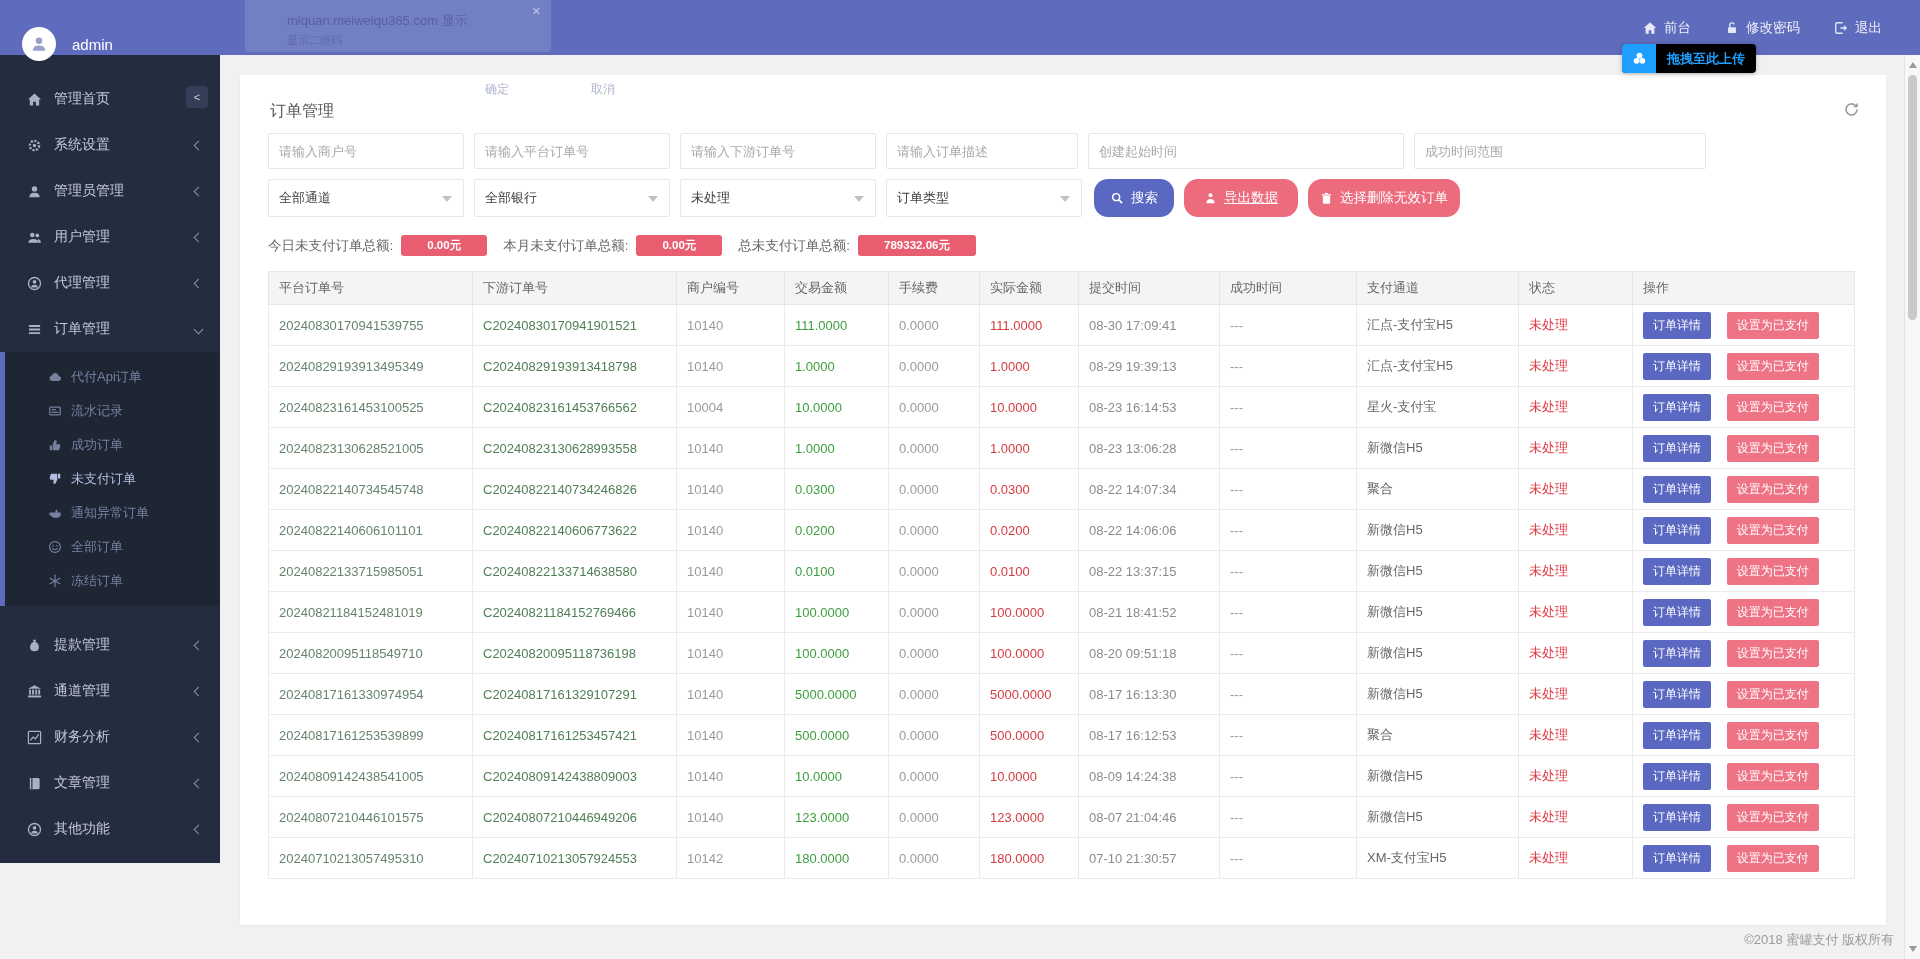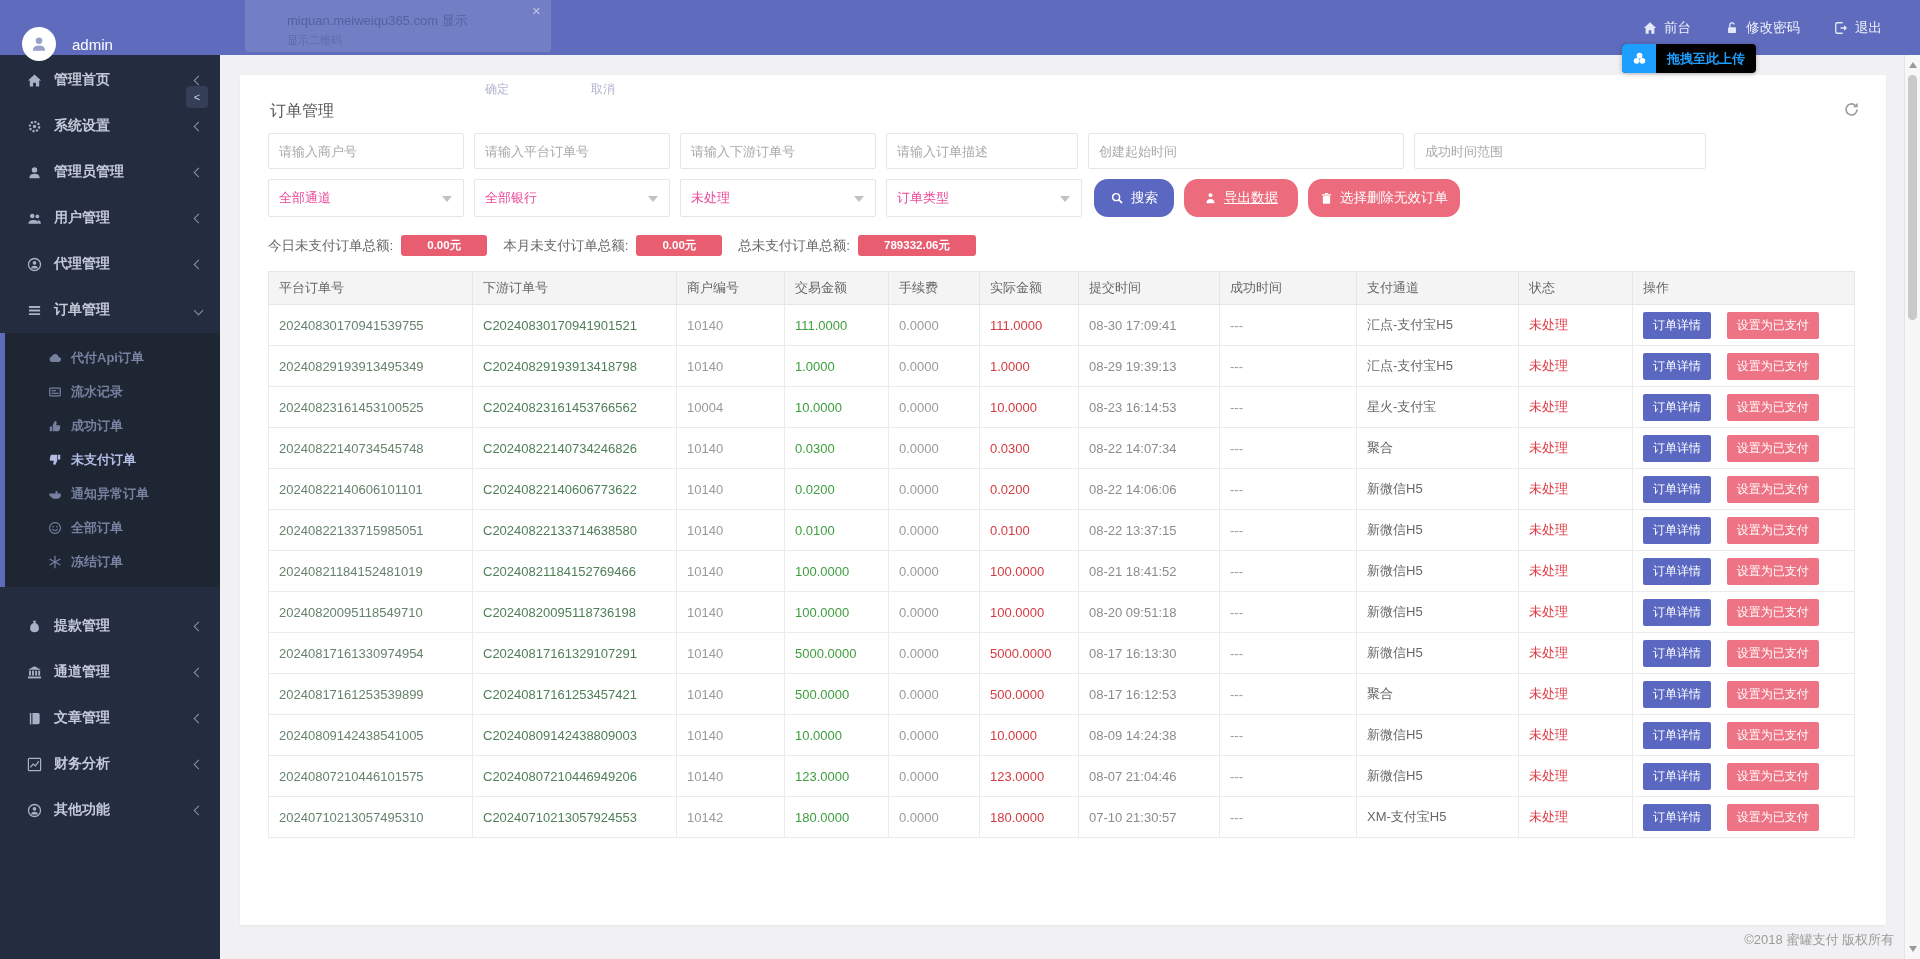--- a/index.html
+++ b/index.html
@@ -23,21 +23,21 @@
   .ghost-close { position:absolute; right:10px; top:5px; color:rgba(255,255,255,.55); font-size:11px; }
   .ghost-btn { position:absolute; top:78px; width:54px; height:23px; background:rgba(255,255,255,.42); border-radius:3px; color:rgba(95,105,155,.5); font-size:12px; display:flex; align-items:center; justify-content:center; z-index:6; }
   .ghost-btn.ok { left:470px; } .ghost-btn.cancel { left:576px; }
 
   
   .upload-hint { position:absolute; left:1622px; top:44px; height:29px; display:flex; align-items:stretch; background:#000000; border-radius:4px; box-shadow:0 1px 5px rgba(0,0,0,.25); z-index:8; overflow:hidden; }
   .upload-hint .uh-icon { width:34px; background:#1e9fff; display:flex; align-items:center; justify-content:center; color:#fff; }
   .upload-hint .uh-text { display:flex; align-items:center; padding:0 11px; color:#1e9fff; font-weight:bold; font-size:13px; white-space:nowrap; }
 
   
-  .sidebar { position:absolute; left:0; top:55px; width:220px; height:904px; background:#242c3f; z-index:4; padding-top:2px;font-weight:bold; }
+  .sidebar { position:absolute; left:0; top:55px; width:220px; height:808px; background:#242c3f; z-index:4; padding-top:21px; }
   .side-item { height:46px; display:flex; align-items:center; padding:0 18px 0 26px; color:#c3c9d8; font-size:14px; cursor:pointer; }
   .side-item .s-icon { width:17px; display:flex; justify-content:center; margin-right:11px; color:#a9b1c6; }
   .side-item .s-label { flex:1; }
   .chev { width:7px; height:7px; border-right:1.5px solid #8b93a8; border-bottom:1.5px solid #8b93a8; display:inline-block; }
   .chev.left { transform:rotate(135deg); }
   .chev.down { transform:rotate(45deg); }
   .submenu { background:#1e2634; border-left:5px solid #5f6cbb; margin-bottom:16px; padding:8px 0; }
   .sub-item { height:34px; display:flex; align-items:center; padding-left:42px; color:#76809f; font-size:13px; cursor:pointer; }
   .sub-item .s-icon { width:15px; display:flex; justify-content:center; margin-right:9px; }
   .sub-item.active { color:#b3bce2; }
@@ -47,21 +47,21 @@
   .card { position:absolute; left:240px; top:75px; width:1646px; height:850px; background:#fff; box-shadow:0 1px 2px rgba(0,0,0,.05); }
   .card-title { position:absolute; left:30px; top:26px; font-size:16px; color:#555; }
   .refresh-btn { position:absolute; right:26px; top:26px; color:#999; cursor:pointer; }
 
   .filter-row1 { position:absolute; left:28px; top:58px; display:flex; gap:10px; }
   .filter-row1 input { height:36px; border:1px solid #e6e6e6; border-radius:2px; padding:0 10px; font-size:13px; color:#666; outline:none; font-family:inherit; }
   .filter-row1 input::placeholder { color:#a9a9a9; }
   .w1{width:196px}.w2{width:196px}.w3{width:196px}.w4{width:192px}.w5{width:316px}.w6{width:292px}
 
   .filter-row2 { position:absolute; left:28px; top:104px; display:flex; gap:10px; }
-  .select { width:196px; height:38px; border:1px solid #e6e6e6; border-radius:2px; background:#fff; display:flex; align-items:center; padding:0 10px; color:#ec4899; position:relative; cursor:pointer; }
+  .select { width:196px; height:38px; border:1px solid #e6e6e6; border-radius:2px; background:#fff; display:flex; align-items:center; padding:0 10px; color:#404040; position:relative; cursor:pointer; }
   .select .arrow { position:absolute; right:11px; top:16px; width:0; height:0; border-left:5px solid transparent; border-right:5px solid transparent; border-top:6px solid #c2c2c2; }
   .btn { height:38px; border:none; border-radius:14px; color:#fff; font-size:13.5px; display:flex; align-items:center; justify-content:center; gap:7px; cursor:pointer; font-family:inherit; }
   .btn-search { width:80px; background:#5a68c1; margin-left:2px; }
   .btn-export { width:114px; background:#ec6b7c;text-decoration:underline; }
   .btn-del { width:152px; background:#ec6b7c; }
 
   .stats { position:absolute; left:28px; top:160px; display:flex; align-items:center; font-size:13.5px; color:#666; }
   .stat-badge { background:#e85d70; color:#fff; font-size:11.5px; font-weight:bold; padding:3px 26px; border-radius:3px; margin:0 16px 0 8px; }
 
   
@@ -300,36 +300,36 @@
             <rect x="8.8" y="6" width="2" height="5.3"></rect>
             <rect x="12" y="6" width="2" height="5.3"></rect>
             <rect x="1" y="12.3" width="14" height="2"></rect>
           </svg>
         </span>
       <span class="s-label">通道管理</span>
         <span class="chev left"></span>
     </div>
     <div class="side-item">
       <span class="s-icon">
-          <svg width="15" height="15" viewBox="0 0 16 16" fill="currentColor">
-            <path d="M3 2h8.8A1.7 1.7 0 0 1 13.5 3.7v8.6A1.7 1.7 0 0 1 11.8 14H3z"></path>
-            <rect x="4.6" y="2" width="1.2" height="12" fill="#242c3f"></rect>
-          </svg>
-        </span>
-      <span class="s-label">文章管理</span>
-        <span class="chev left"></span>
-    </div>
-    <div class="side-item">
-      <span class="s-icon">
           <svg width="15" height="15" viewBox="0 0 16 16" fill="none" stroke="currentColor" stroke-width="1.3">
             <rect x="1.5" y="1.5" width="13" height="13" rx="1"></rect>
             <polyline points="3.5,11 6.5,7.5 9,9.5 12.5,4.5"></polyline>
           </svg>
         </span>
       <span class="s-label">财务分析</span>
+        <span class="chev left"></span>
+    </div>
+    <div class="side-item">
+      <span class="s-icon">
+          <svg width="15" height="15" viewBox="0 0 16 16" fill="currentColor">
+            <path d="M3 2h8.8A1.7 1.7 0 0 1 13.5 3.7v8.6A1.7 1.7 0 0 1 11.8 14H3z"></path>
+            <rect x="4.6" y="2" width="1.2" height="12" fill="#242c3f"></rect>
+          </svg>
+        </span>
+      <span class="s-label">文章管理</span>
         <span class="chev left"></span>
     </div>
     <div class="side-item">
       <span class="s-icon">
           <svg width="15" height="15" viewBox="0 0 16 16" fill="currentColor">
             <circle cx="8" cy="8" r="6.4" fill="none" stroke="currentColor" stroke-width="1.4"></circle>
             <circle cx="8" cy="6.2" r="2"></circle>
             <path d="M4.4 12.3q0-3 3.6-3t3.6 3z"></path>
           </svg>
         </span>
@@ -481,20 +481,36 @@
       <td class="c-time">08-23 16:14:53</td>
       <td class="c-success">---</td>
       <td class="c-channel">星火-支付宝</td>
       <td class="c-status">未处理</td>
       <td class="c-ops">
         <button class="sm btn-blue">订单详情</button>
         <button class="sm btn-pink">设置为已支付</button>
       </td>
     </tr>
 
+    <tr>
+      <td class="c-platform">20240823130628521005</td>
+      <td class="c-down">C20240823130628993558</td>
+      <td class="c-merchant">10140</td>
+      <td class="c-amount">1.0000</td>
+      <td class="c-fee">0.0000</td>
+      <td class="c-actual">1.0000</td>
+      <td class="c-time">08-23 13:06:28</td>
+      <td class="c-success">---</td>
+      <td class="c-channel">新微信H5</td>
+      <td class="c-status">未处理</td>
+      <td class="c-ops">
+        <button class="sm btn-blue">订单详情</button>
+        <button class="sm btn-pink">设置为已支付</button>
+      </td>
+    </tr>
 
     <tr>
       <td class="c-platform">20240822140734545748</td>
       <td class="c-down">C20240822140734246826</td>
       <td class="c-merchant">10140</td>
       <td class="c-amount">0.0300</td>
       <td class="c-fee">0.0000</td>
       <td class="c-actual">0.0300</td>
       <td class="c-time">08-22 14:07:34</td>
       <td class="c-success">---</td>

